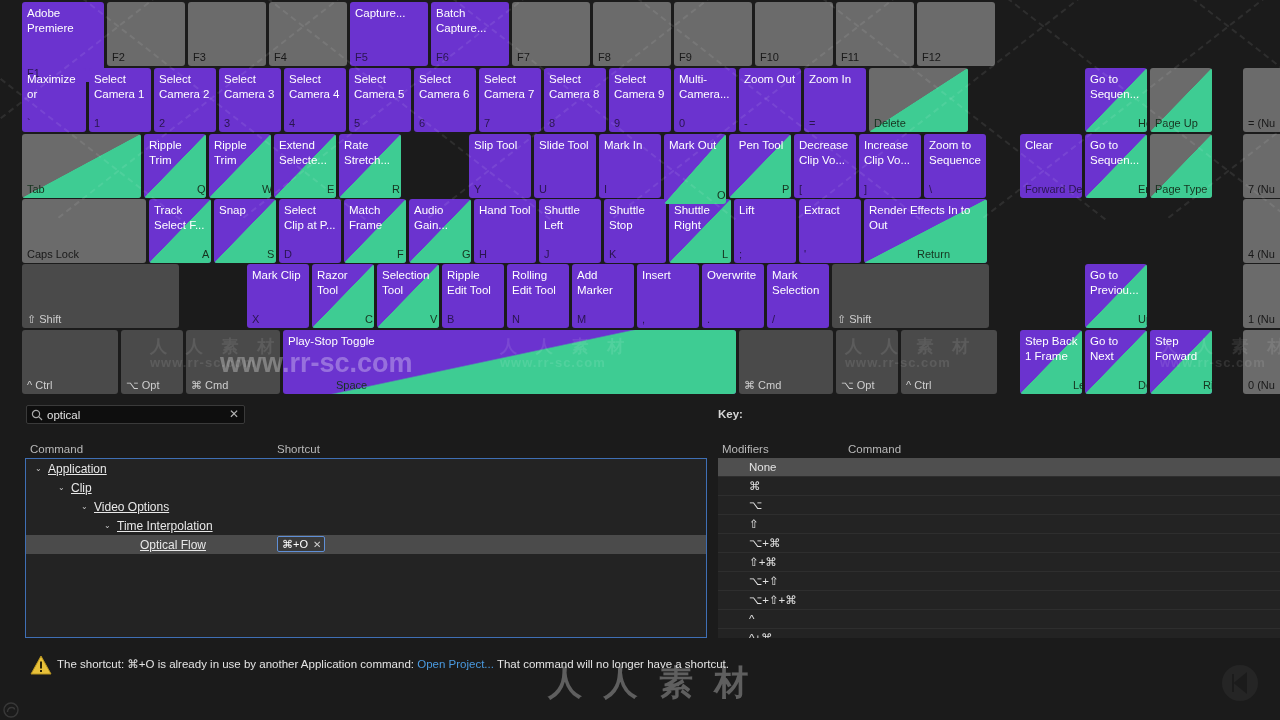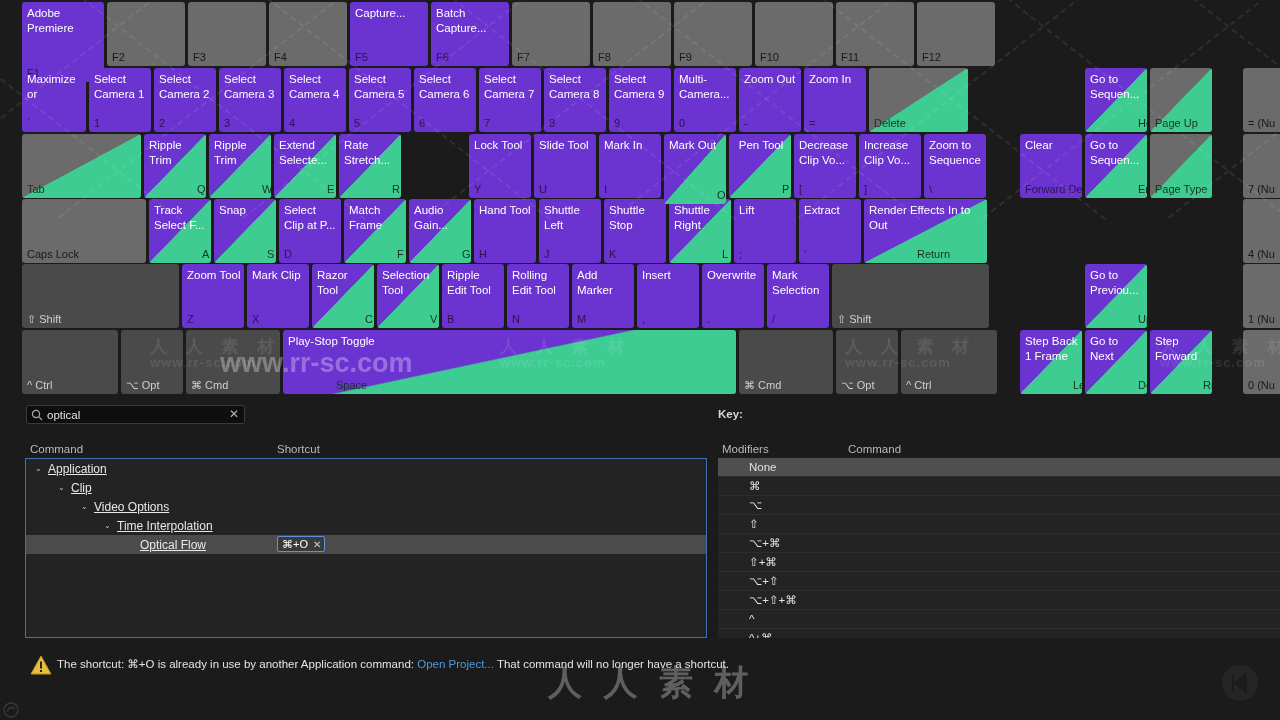--- a/index.html
+++ b/index.html
@@ -232,21 +232,21 @@
       </div>
       <div class="key assigned green" style="left: 274px; top: 134px; width: 62px; height: 64px;">
         <div class="lbl">Extend Selecte...</div>
         <div class="cap">E</div>
       </div>
       <div class="key assigned green" style="left: 339px; top: 134px; width: 62px; height: 64px;">
         <div class="lbl">Rate Stretch...</div>
         <div class="cap">R</div>
       </div>
       <div class="key assigned" style="left: 469px; top: 134px; width: 62px; height: 64px;">
-        <div class="lbl">Lock Tool</div>
+        <div class="lbl">Slip Tool</div>
         <div class="cap">Y</div>
       </div>
       <div class="key assigned" style="left: 534px; top: 134px; width: 62px; height: 64px;">
         <div class="lbl">Slide Tool</div>
         <div class="cap">U</div>
       </div>
       <div class="key assigned" style="left: 599px; top: 134px; width: 62px; height: 64px;">
         <div class="lbl">Mark In</div>
         <div class="cap">I</div>
       </div>
@@ -318,24 +318,20 @@
         <div class="lbl">Extract</div>
         <div class="cap">'</div>
       </div>
       <div class="key assigned green" style="left: 864px; top: 199px; width: 123px; height: 64px;">
         <div class="lbl">Render Effects In to Out</div>
         <div class="cap">Return</div>
       </div>
       <div class="key dark" style="left: 22px; top: 264px; width: 157px; height: 64px;">
         <div class="lbl"></div>
         <div class="cap">⇧ Shift</div>
-      </div>
-      <div class="key assigned" style="left: 182px; top: 264px; width: 62px; height: 64px;">
-        <div class="lbl">Zoom Tool</div>
-        <div class="cap">Z</div>
       </div>
       <div class="key assigned" style="left: 247px; top: 264px; width: 62px; height: 64px;">
         <div class="lbl">Mark Clip</div>
         <div class="cap">X</div>
       </div>
       <div class="key assigned green" style="left: 312px; top: 264px; width: 62px; height: 64px;">
         <div class="lbl">Razor Tool</div>
         <div class="cap">C</div>
       </div>
       <div class="key assigned green" style="left: 377px; top: 264px; width: 62px; height: 64px;">

